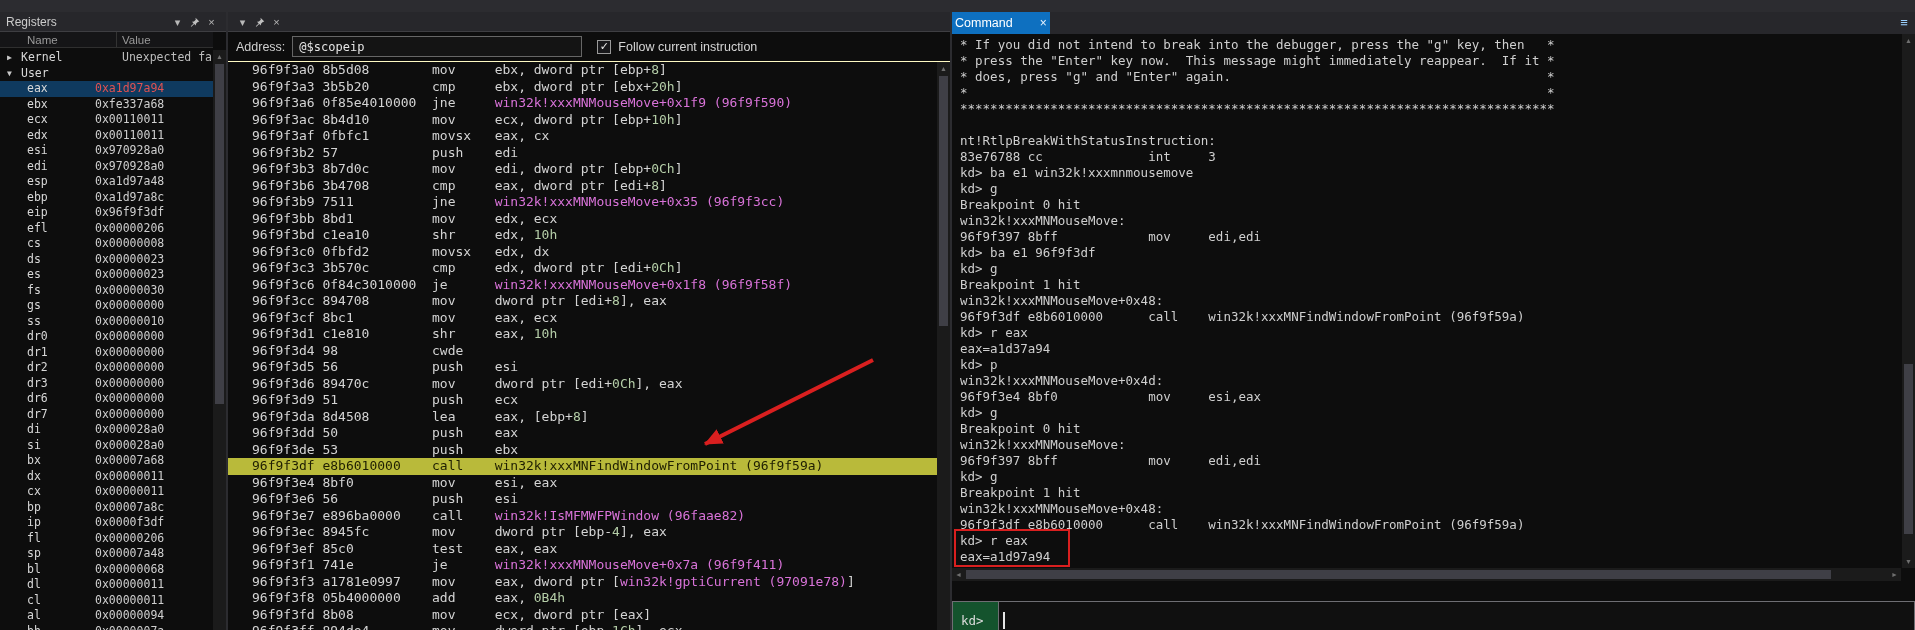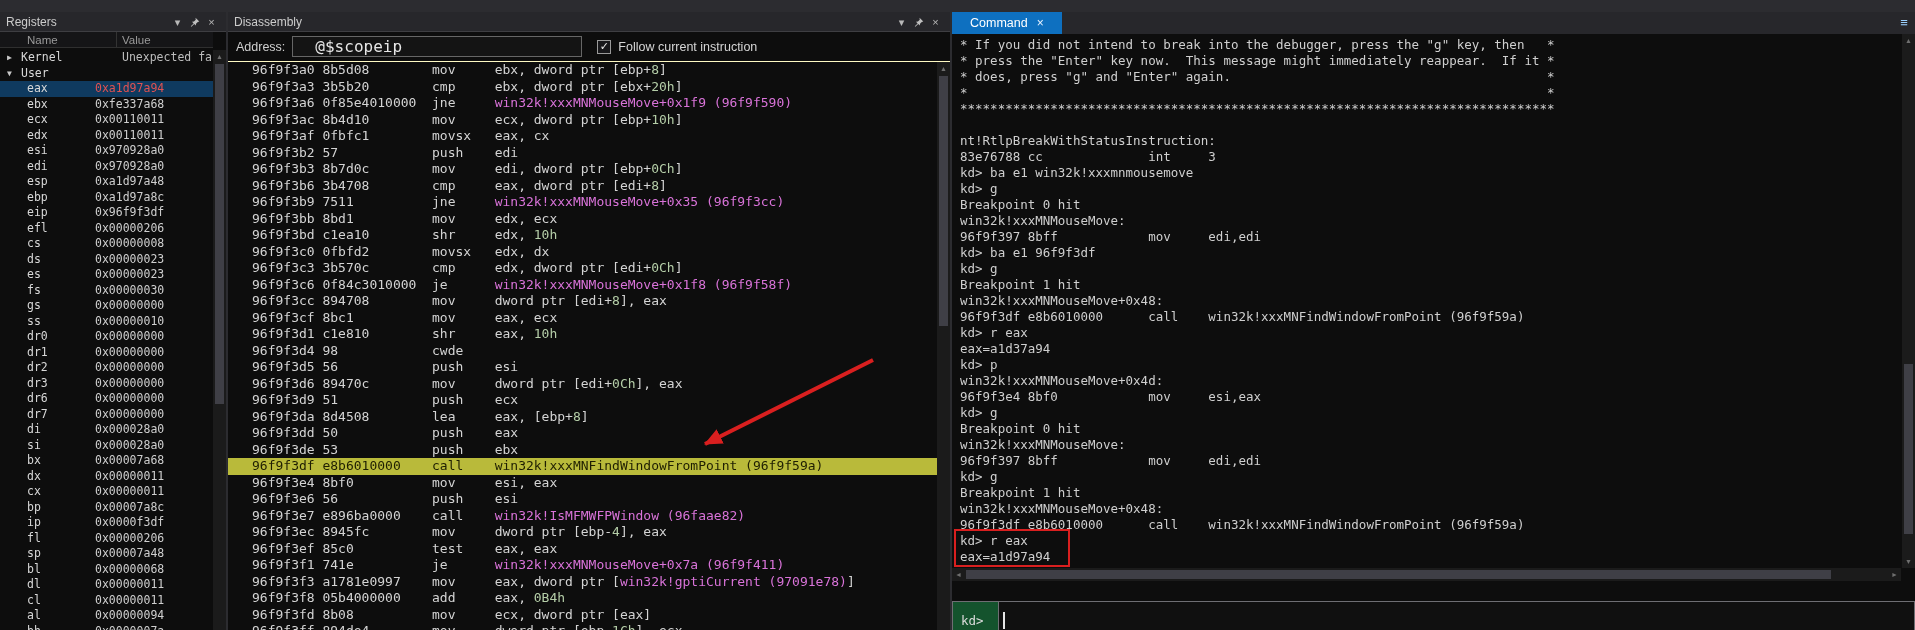--- a/index.html
+++ b/index.html
@@ -46,38 +46,38 @@
   .sb-thumb{position:absolute;left:2px;width:9px;background:#3f3f46}
   #registers-panel .sb-thumb{top:14px;height:340px}
   #disasm-panel .sb-thumb{top:14px;height:250px}
   #command-panel .sb-thumb{top:330px;height:170px}
 
   
   .addrbar{position:absolute;top:20px;left:0;width:100%;height:30px;display:flex;align-items:center;
            padding:0 8px;gap:7px;color:#cfcfcf;font-size:12.5px;background:#0d0d0d;
            border-bottom:1px solid #fef9c3}
   #address-input{width:290px;height:21px;background:#141414;border:1px solid #666;color:#e6e6e6;
-                 font-family:"DejaVu Sans Mono","Liberation Mono",monospace;font-size:16px;
-                 padding:0 22px;outline:none}
+                 font-family:"DejaVu Sans Mono","Liberation Mono",monospace;font-size:12px;
+                 padding:0 6px;outline:none}
   .checkbox{width:14px;height:14px;border:1px solid #9a9a9a;background:#17171a;display:flex;
             align-items:center;justify-content:center;margin-left:8px;cursor:pointer}
   .checkbox .check{color:#e8e8e8;font-size:11px;line-height:1}
   .cb-label{font-size:12.5px;color:#d6d6d6}
   #disasm-lines{position:absolute;top:50px;left:0;right:13px;bottom:0;white-space:pre;overflow:hidden;
                 font-family:"DejaVu Sans Mono","Liberation Mono",monospace;font-size:13px}
   .dline{height:16.5px;line-height:16.5px;padding-left:24px;color:#d4d4d4}
   .dline .op-s{color:var(--symbol-magenta,#d973d9)}
   .dline .op-n{color:var(--number-green,#b5cea8)}
   .dline.hl{background:var(--highlight-line-bg,#b9ba3a)}
   .dline.hl,.dline.hl span{color:var(--highlight-line-fg,#1e1e02) !important}
 
   
   .tabbar{position:relative;height:22px;background:#27272b;display:flex;align-items:stretch}
-  .tab{background:var(--tab-active-bg,#0e70c0);color:#ffffff;display:flex;align-items:center;gap:9px;
-       padding:0 18px;font-size:12.5px;cursor:pointer}
+  .tab{background:var(--tab-active-bg,#0e70c0);color:#ffffff;display:flex;align-items:center;gap:27px;
+       padding:0 3px;font-size:12.5px;cursor:pointer}
   .tab-close{font-size:12px;color:#eaf4ff;cursor:pointer}
   .menu-icon{position:absolute;right:2px;top:2px;width:18px;height:18px;color:#9ad0ff;font-size:13px;
              text-align:center;line-height:18px;cursor:pointer}
   #command-output{position:absolute;top:22px;left:0;right:14px;height:534px;padding:3px 0 0 8px;
                   font-family:"DejaVu Sans Mono","Liberation Mono",monospace;font-size:12.5px;
                   white-space:pre;color:#cfcfcf;overflow:hidden}
   .cline{height:16px;line-height:16px}
   .annotation-box{position:absolute;left:2px;top:517px;width:116px;height:38px;z-index:5;
                   border:2px solid var(--annotation-red,#d91f1f);pointer-events:none}
   .hscrollbar{position:absolute;left:0;right:14px;top:556px;height:13px;background:#1b1b1b}
@@ -277,21 +277,20 @@
     </div>
   <div class="vscrollbar">
     <span class="sb-arrow sb-up">▲</span>
     <div class="sb-thumb"></div>
     <span class="sb-arrow sb-down">▼</span>
   </div>
 </section>
 
 <section class="panel" id="disasm-panel">
   <header class="titlebar">
-    <span class="title">Disassembly</span>
     <span class="tb-icon">▾</span>
     <span class="tb-icon">
       <svg width="11" height="11" viewBox="0 0 16 16">
           <path fill="#bfbfbf" d="M9.5 1l5.5 5.5-2.2.6-2.6 2.6-.3 2.8-2.3-2.3-4.1 4.1-.9-.9 4.1-4.1L4.4 7l2.8-.3 2.6-2.6z"></path>
         </svg>
     </span>
     <span class="tb-icon">×</span>
   </header>
   <div class="addrbar">
     <label>Address:</label>

